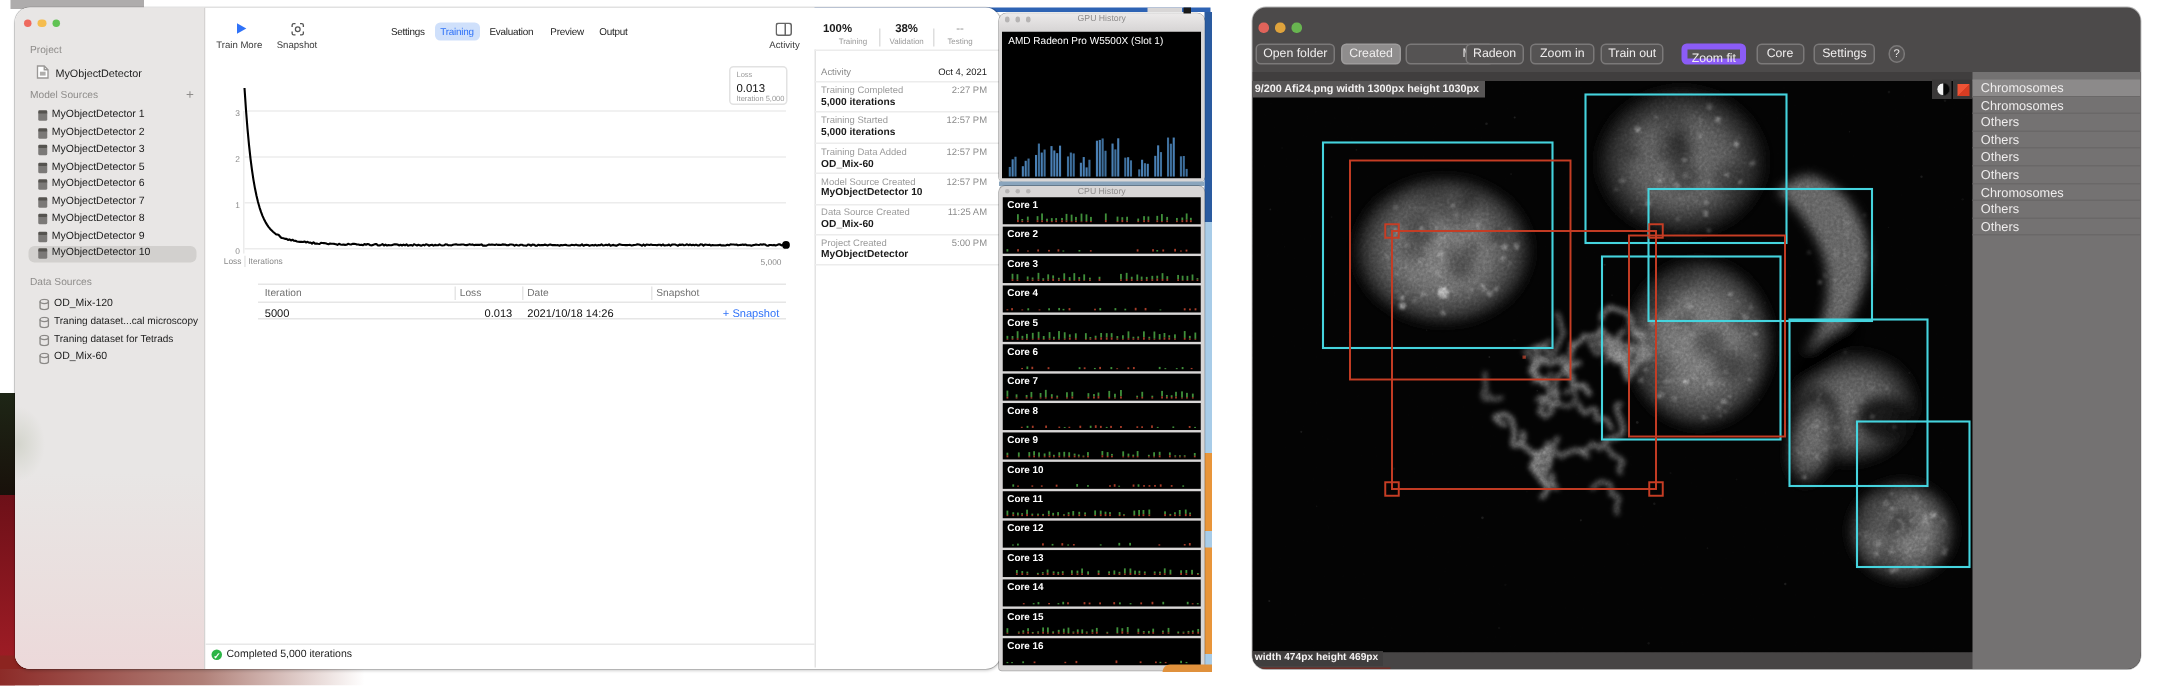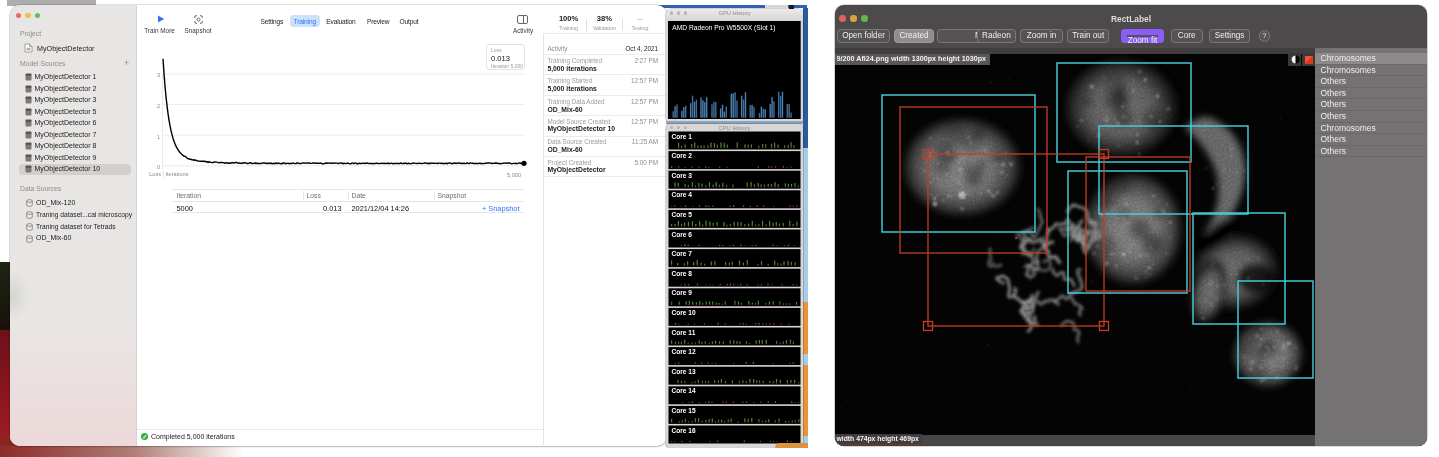--- a/index.html
+++ b/index.html
@@ -159,31 +159,31 @@
     <div class="abs" style="left:0;top:11px;width:352px;border-top:1px solid #e6e6e6"></div>
     <div class="abs" style="left:131px;top:1px;height:9px;border-left:1px solid #e6e6e6"></div>
     <div class="abs" style="left:176px;top:1px;height:9px;border-left:1px solid #e6e6e6"></div>
     <div class="abs" style="left:262px;top:1px;height:9px;border-left:1px solid #e6e6e6"></div>
     <div class="txt" style="left:5px;top:2.5px;font-size:6.8px;color:#6f6f6f">Iteration</div>
     <div class="txt" style="left:135px;top:2.5px;font-size:6.8px;color:#6f6f6f">Loss</div>
     <div class="txt" style="left:180px;top:2.5px;font-size:6.8px;color:#6f6f6f">Date</div>
     <div class="txt" style="left:266px;top:2.5px;font-size:6.8px;color:#6f6f6f">Snapshot</div>
     <div class="txt" style="left:5px;top:14px;font-size:7.4px;color:#111">5000</div>
     <div class="txt" style="left:143px;top:14px;width:27px;text-align:right;font-size:7.4px;color:#111">0.013</div>
-    <div class="txt" style="left:180px;top:14px;font-size:7.4px;color:#111">2021/12/04 14:26</div>
+    <div class="txt" style="left:180px;top:14px;font-size:7.4px;color:#111">2021/10/18 14:26</div>
     <div class="txt" style="left:280px;top:14px;width:68px;text-align:right;font-size:7.4px;color:#2f72f8">+ Snapshot</div>
   </div>
 
   <div class="abs" style="left:127px;top:423.5px;width:406px;border-top:1px solid #e8e8e8"></div>
   <div class="abs" style="left:130.5px;top:427.5px;width:7.5px;height:7.5px;border-radius:50%;background:#2cb546"></div>
   <div class="txt" style="left:132.2px;top:428.3px;font-size:6px;color:#fff;font-weight:bold">✓</div>
   <div class="txt" style="left:141px;top:428px;font-size:7px;color:#222">Completed 5,000 iterations</div>
 
   <div class="abs" style="left:532.5px;top:27.6px;height:412.9px;border-left:1px solid #e3e3e3"></div>
-  <div class="txt" style="left:538.6px;top:9px;width:40px;text-align:center;font-size:7.6px;font-weight:bold;color:#1a1a1a">100%</div>
+  <div class="txt" style="left:538.6px;top:9px;width:40px;font-size:7.6px;font-weight:bold;color:#1a1a1a">100%</div>
   <div class="txt" style="left:538.6px;top:19.6px;width:40px;text-align:center;font-size:5.3px;color:#999">Training</div>
   <div class="txt" style="left:574.4px;top:9px;width:40px;text-align:center;font-size:7.6px;font-weight:bold;color:#1a1a1a">38%</div>
   <div class="txt" style="left:574.4px;top:19.6px;width:40px;text-align:center;font-size:5.3px;color:#999">Validation</div>
   <div class="txt" style="left:615px;top:9px;width:30px;text-align:center;font-size:7.6px;font-weight:bold;color:#b5b5b5">--</div>
   <div class="txt" style="left:615px;top:19.6px;width:30px;text-align:center;font-size:5.3px;color:#999">Testing</div>
   <div class="abs" style="left:576.2px;top:14px;height:12px;border-left:1px solid #dedede"></div>
   <div class="abs" style="left:611.5px;top:14px;height:12px;border-left:1px solid #dedede"></div>
   <div class="txt" style="left:537.4px;top:40.2px;font-size:6.3px;color:#8c8c8c">Activity</div>
       <div class="txt" style="left:548px;top:40.2px;width:100px;text-align:right;font-size:6.3px;color:#1a1a1a">Oct 4, 2021</div>
       <div class="txt" style="left:537.4px;top:51.8px;font-size:6.3px;color:#9a9a9a">Training Completed</div>
@@ -976,29 +976,28 @@
         <rect x="790.4" y="441.1" width="1.2" height="0.8" fill="#3f8f3a"></rect>
       </g>
 </svg>
 <div class="abs" style="left:775px;top:443px;width:32.5px;height:5px;border-radius:5px 0 0 0;background:#e0913c"></div>
 
 <div class="abs" style="left:835px;top:4.5px;width:592px;height:441.5px;border-radius:9px;background:#4c4a4a;overflow:hidden;box-shadow:0 0 0 0.6px rgba(0,0,0,0.3)">
 
   <div class="abs" style="left:4px;top:10.5px;width:6.5px;height:6.5px;border-radius:50%;background:#e0635a"></div>
   <div class="abs" style="left:15px;top:10.5px;width:6.5px;height:6.5px;border-radius:50%;background:#dfa33c"></div>
   <div class="abs" style="left:26px;top:10.5px;width:6.5px;height:6.5px;border-radius:50%;background:#68b550"></div>
-  <div class="txt" style="left:0;top:9px;width:592px;text-align:center;font-size:8.4px;font-weight:bold;color:#dddbdb">RectLabel</div>
 
   <div class="abs" style="left:1.8px;top:24px;width:53.5px;height:14.3px;border:1px solid #7b7979;border-radius:3.5px;background:#555353;color:#f0eeee;font-size:8.2px;text-align:center;line-height:12.8px">Open folder</div>
       <div class="abs" style="left:59px;top:24px;width:40px;height:14.3px;border:1px solid #9e9c9c;border-radius:3.5px;background:#8f8d8d;color:#f0eeee;font-size:8.2px;text-align:center;line-height:12.8px">Created</div>
       <div class="abs" style="left:102px;top:24px;width:59px;height:14.3px;border:1px solid #7b7979;border-radius:3.5px;background:#555353;color:#f0eeee;font-size:8.2px;text-align:right;line-height:12.8px">Move</div>
       <div class="abs" style="left:142px;top:24px;width:38.8px;height:14.3px;border:1px solid #7b7979;border-radius:3.5px;background:#555353;color:#f0eeee;font-size:8.2px;text-align:center;line-height:12.8px">Radeon</div>
       <div class="abs" style="left:184.7px;top:24px;width:43.7px;height:14.3px;border:1px solid #7b7979;border-radius:3.5px;background:#555353;color:#f0eeee;font-size:8.2px;text-align:center;line-height:12.8px">Zoom in</div>
       <div class="abs" style="left:232.4px;top:24px;width:41.6px;height:14.3px;border:1px solid #7b7979;border-radius:3.5px;background:#555353;color:#f0eeee;font-size:8.2px;text-align:center;line-height:12.8px">Train out</div>
-      <div class="abs" style="left:286px;top:24px;width:43.1px;height:14.3px;border:6px solid #8b5cf6;border-radius:3.5px;background:#555353;color:#f0eeee;font-size:8.2px;text-align:center;line-height:12.8px">Zoom fit</div>
+      <div class="abs" style="left:286px;top:24px;width:43.1px;height:14.3px;border:4px solid #8b5cf6;border-radius:3.5px;background:#555353;color:#f0eeee;font-size:8.2px;text-align:center;line-height:12.8px">Zoom fit</div>
       <div class="abs" style="left:335.5px;top:24px;width:32.3px;height:14.3px;border:1px solid #7b7979;border-radius:3.5px;background:#555353;color:#f0eeee;font-size:8.2px;text-align:center;line-height:12.8px">Core</div>
       <div class="abs" style="left:374.2px;top:24px;width:40.8px;height:14.3px;border:1px solid #7b7979;border-radius:3.5px;background:#555353;color:#f0eeee;font-size:8.2px;text-align:center;line-height:12.8px">Settings</div>
       <div class="abs" style="left:423.7px;top:25.5px;width:11.5px;height:11.5px;border:1px solid #7b7979;border-radius:50%;background:#555353;color:#e8e6e6;font-size:7.5px;text-align:center;line-height:10.5px">?</div>
 
   <div class="abs" style="left:0;top:43.5px;width:592px;height:398px;background:#403e3e"></div>
   <svg class="abs" style="left:0;top:49px" width="481" height="381" viewBox="0 0 481 381">
     <defs>
       <filter id="b6" x="-40%" y="-40%" width="180%" height="180%">
             <feGaussianBlur stdDeviation="3.6"></feGaussianBlur>
           </filter>

